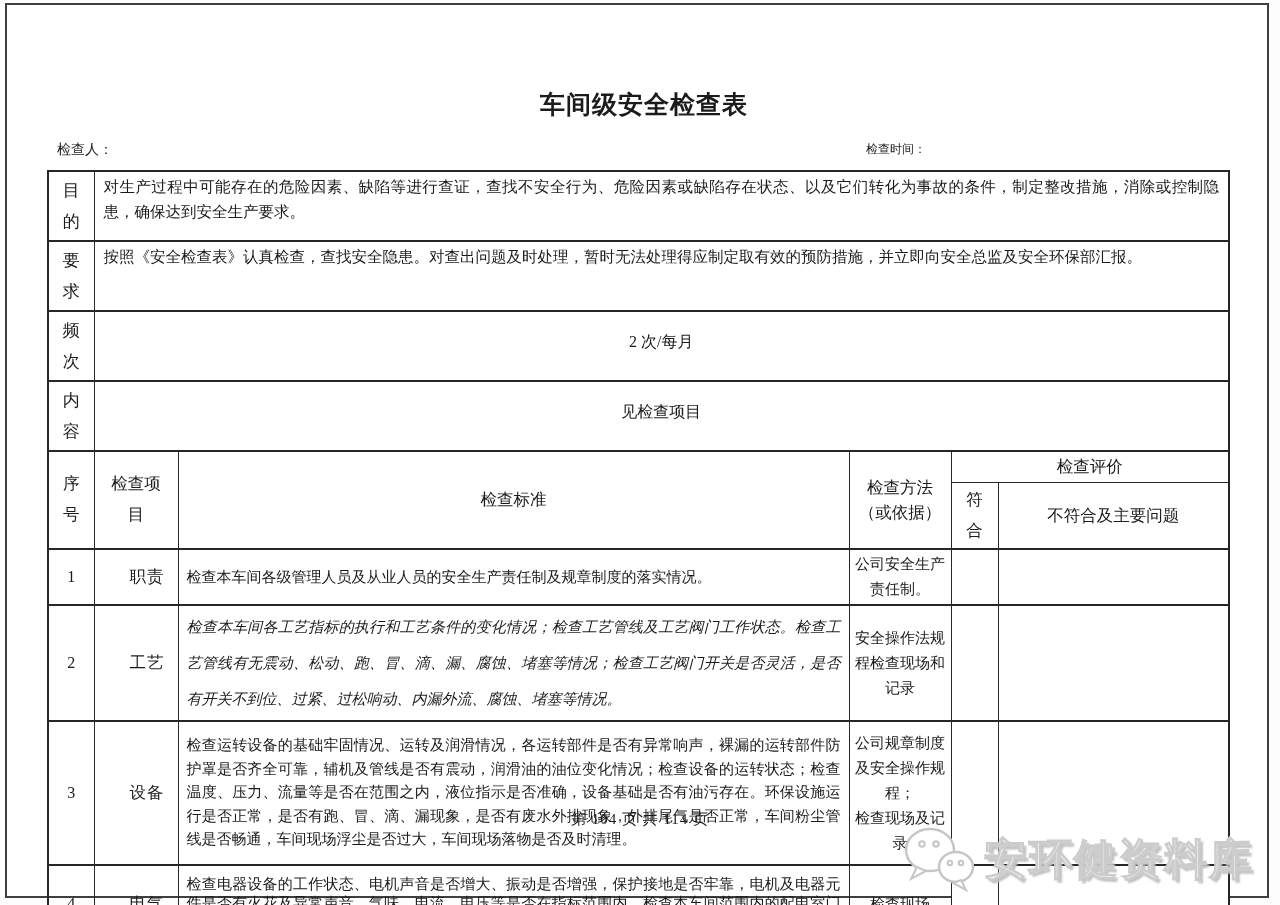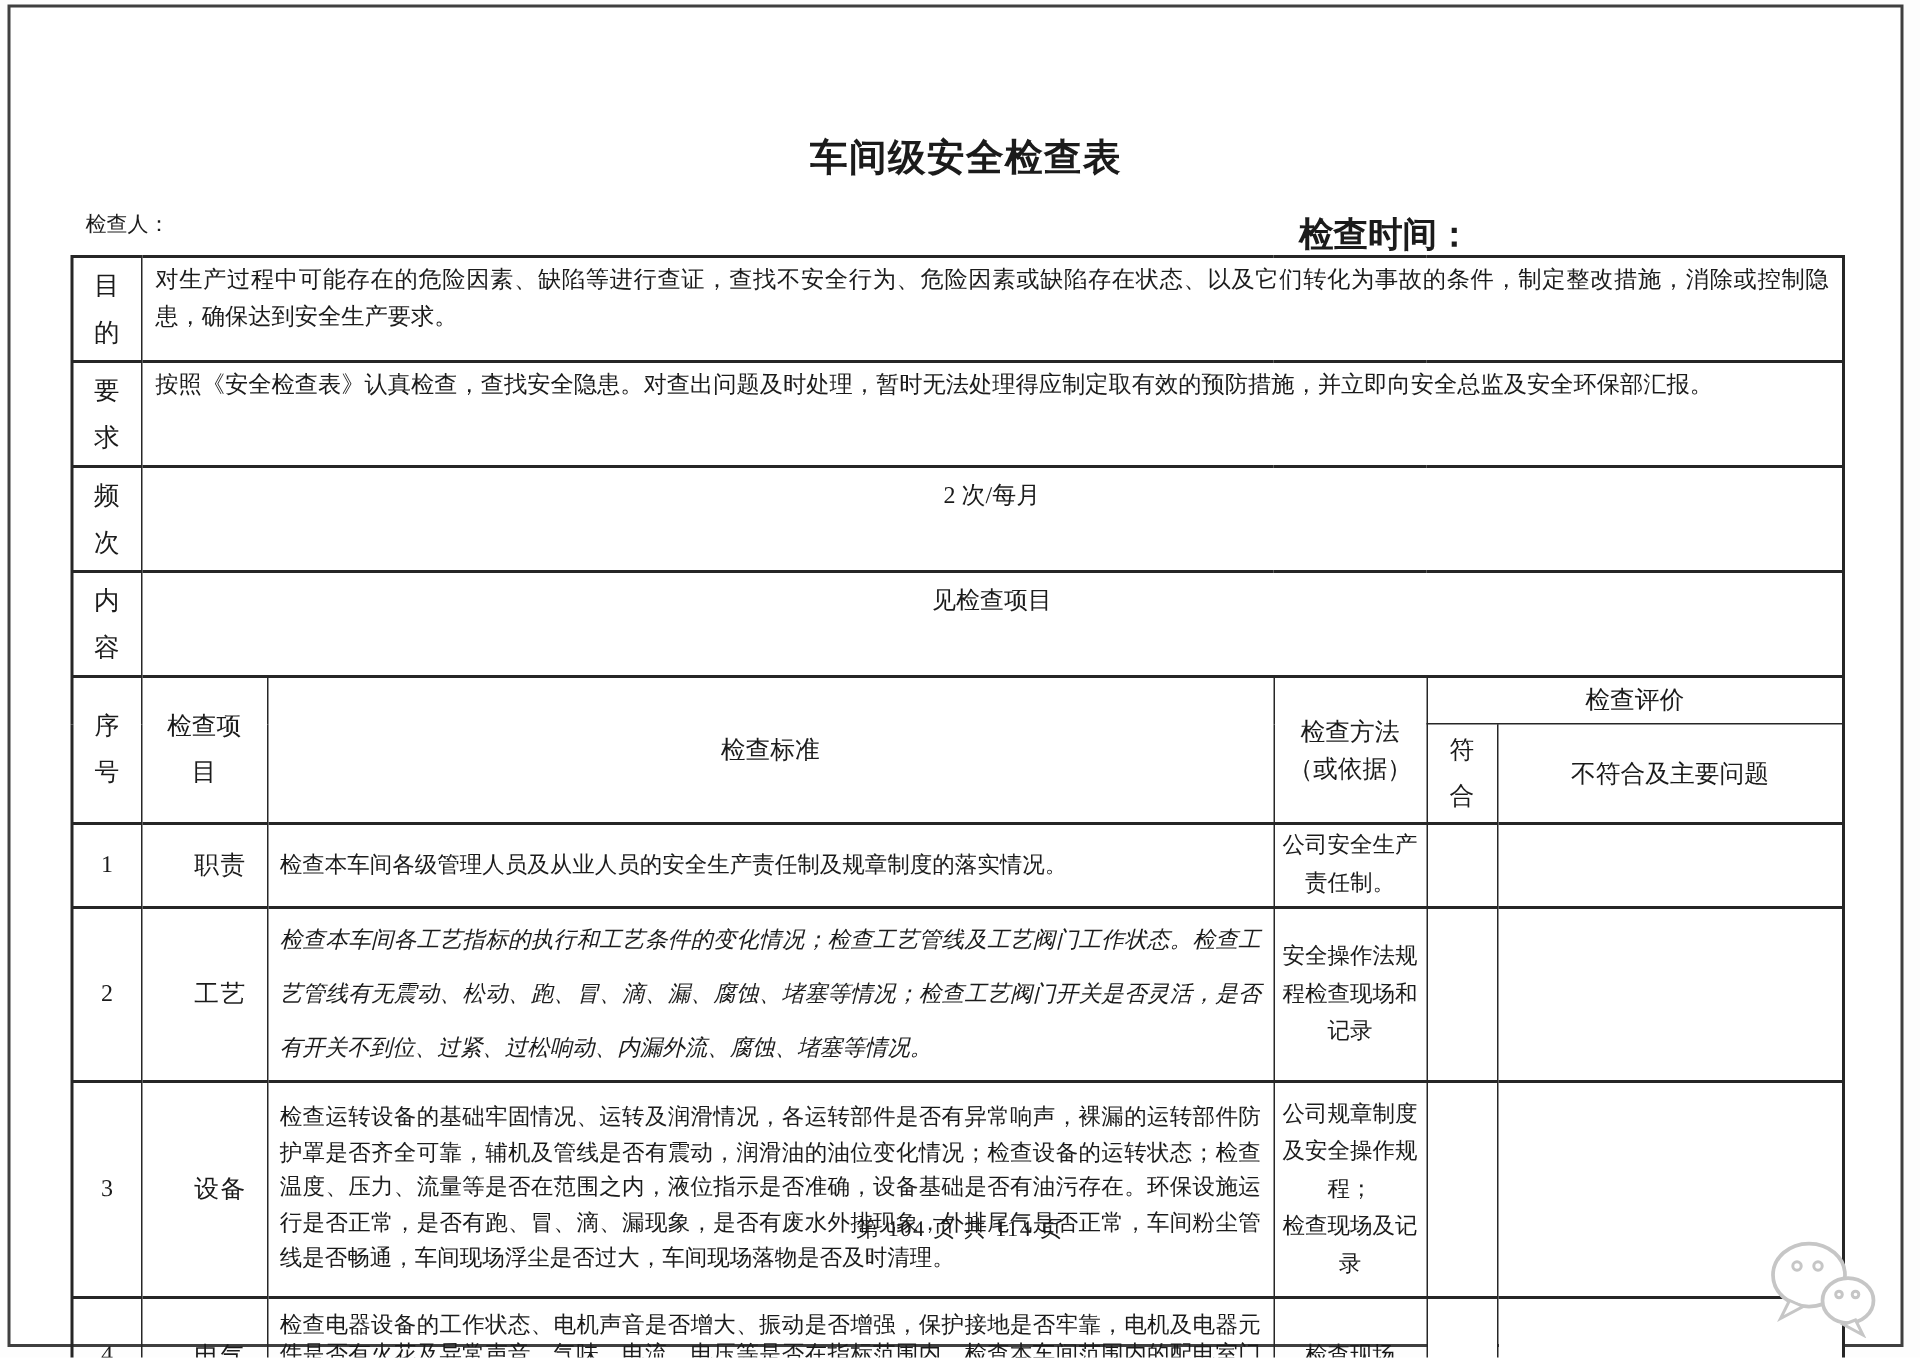--- a/index.html
+++ b/index.html
@@ -11,21 +11,21 @@
   .frame{
     position:absolute;left:5px;top:3px;width:1264px;height:895px;
     border:2px solid #3f3f3f;box-sizing:border-box;background:#fff;
   }
   .title{
     position:absolute;top:84px;left:0;width:100%;text-align:center;
     font-size:25px;font-weight:bold;letter-spacing:1px;margin:4px;
     font-family:"Liberation Sans","DejaVu Sans",sans-serif;
   }
   .info-inspector{position:absolute;left:57px;top:141px;font-size:14px;}
-  .info-time{position:absolute;left:866px;top:141px;font-size:23px;font-weight:bold;}
+  .info-time{position:absolute;left:866px;top:141px;font-size:12px;}
 
   table.main{
     position:absolute;left:47px;top:170px;width:1181px;
     border-collapse:collapse;table-layout:fixed;
     border:2px solid #262626;
   }
   td{
     border:1px solid #262626;
     border-top-width:2px;border-bottom-width:2px;
     padding:2px 6px;box-sizing:border-box;overflow:hidden;margin-top:44px;
@@ -39,21 +39,21 @@
     line-height:1.85;text-align:center;
   }
   .wrapn{
     display:inline-block;max-width:3.4em;word-break:break-all;
     line-height:1.85;text-align:center;
   }
   td.meta-left{
     text-align:left;vertical-align:top;font-size:15.5px;
     line-height:25px;padding:2px 9px;text-align:justify;
   }
-  td.meta-center{text-align:center;vertical-align:top;font-size:16px;padding-top:8px;}
+  td.meta-center{text-align:center;vertical-align:top;font-size:16px;padding-top:20px;}
 
   td.hd{text-align:center;vertical-align:middle;font-size:16.5px;line-height:25px;}
 
   td.c-no{text-align:center;vertical-align:middle;font-size:16px;}
   td.c-item{text-align:center;vertical-align:middle;font-size:16.5px;letter-spacing:1px;padding-left:28px;}
   td.c-std{
     font-size:15px;text-align:justify;vertical-align:middle;
     padding:3px 8px;
   }
   tr.lh26 td.c-std{line-height:26px;}
@@ -183,13 +183,14 @@
       <ellipse cx="28" cy="26" rx="24" ry="21" fill="#ffffff" stroke="#c6c6c6" stroke-width="2.5"></ellipse>
       <path d="M15 43 L9 55 L24 47 Z" fill="#ffffff" stroke="#c6c6c6" stroke-width="2"></path>
       <circle cx="20" cy="20" r="2.8" fill="none" stroke="#c6c6c6" stroke-width="2"></circle>
       <circle cx="34" cy="20" r="2.8" fill="none" stroke="#c6c6c6" stroke-width="2"></circle>
       <ellipse cx="54" cy="43" rx="17" ry="15" fill="#ffffff" stroke="#c6c6c6" stroke-width="2.5"></ellipse>
       <path d="M59 56 L64 66 L51 59 Z" fill="#ffffff" stroke="#c6c6c6" stroke-width="2"></path>
       <circle cx="48" cy="39" r="2.2" fill="none" stroke="#c6c6c6" stroke-width="2"></circle>
       <circle cx="59" cy="39" r="2.2" fill="none" stroke="#c6c6c6" stroke-width="2"></circle>
     </svg>
   </span>
+  <span class="wm-text">安环健资料库</span>
 </div>
 
 </body></html>

